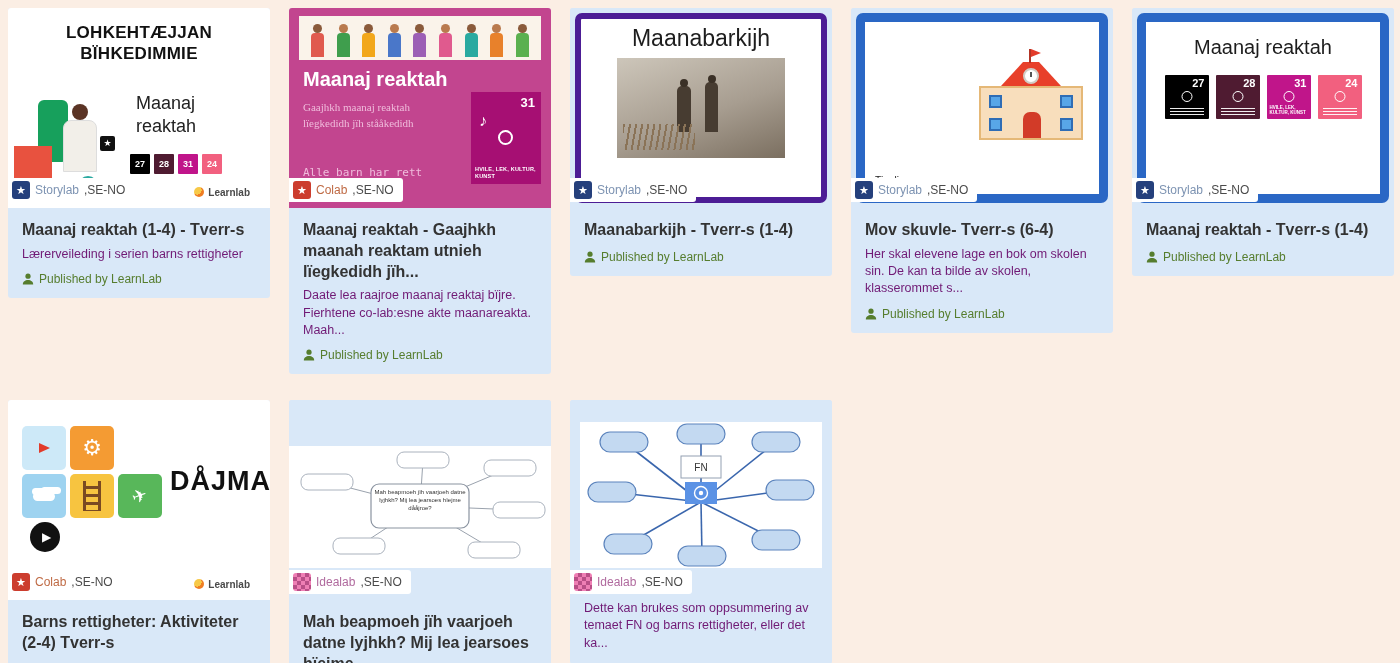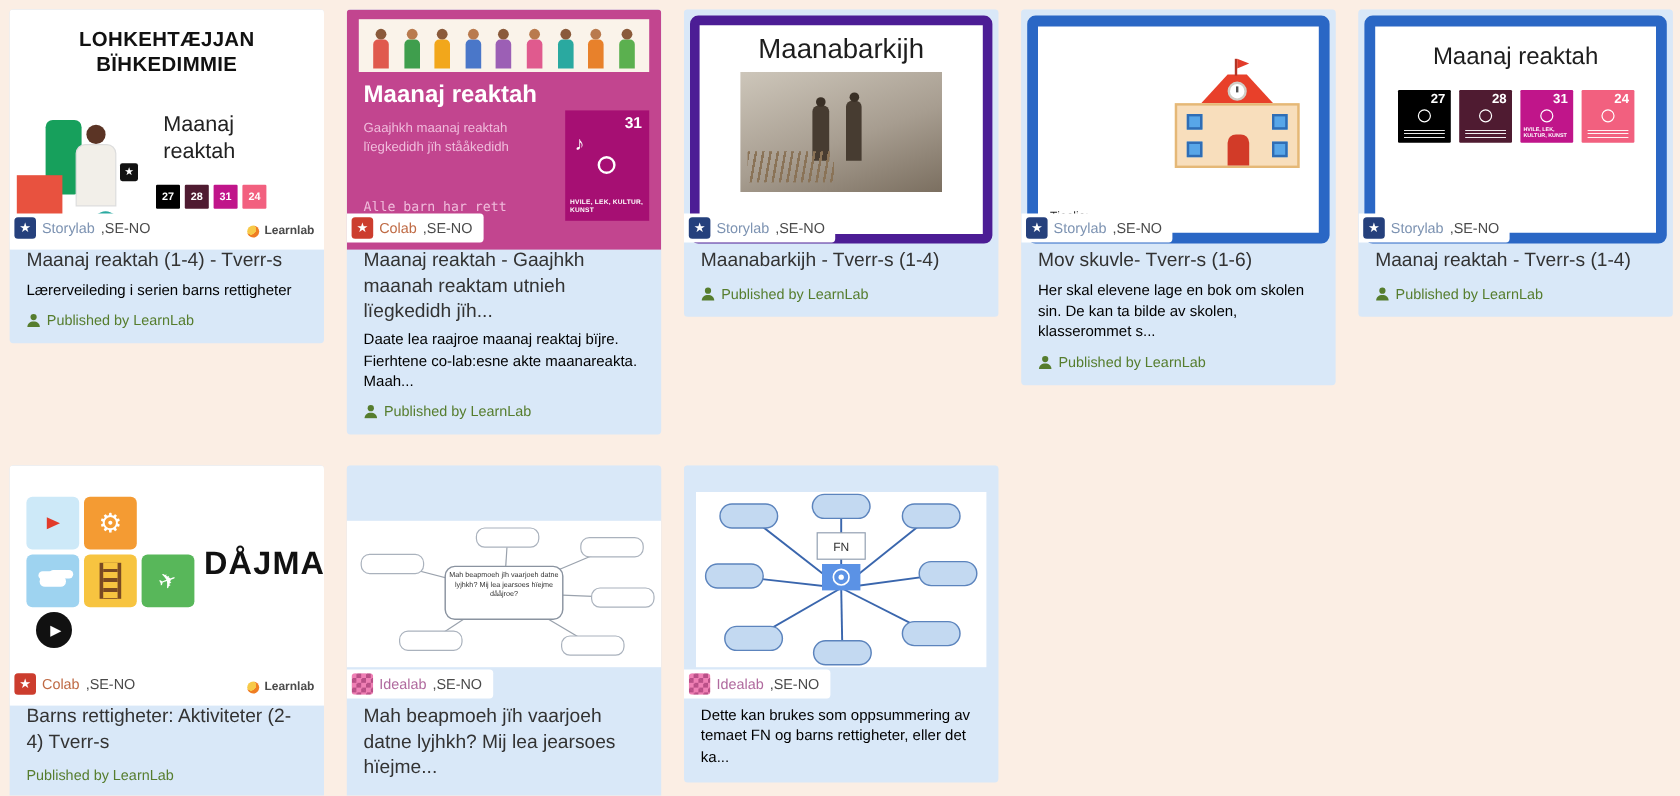--- a/index.html
+++ b/index.html
@@ -5,62 +5,62 @@
 *{box-sizing:border-box;margin:0;padding:0}
 html,body{width:1400px;height:663px;overflow:hidden}
 body{background:#fbeee4;font-family:"Liberation Sans",sans-serif;padding:8px}
 .grid{display:grid;grid-template-columns:repeat(5,262px);column-gap:19px;row-gap:26px;align-items:start}
 .card{background:#d9e8f8;border-radius:3px;overflow:hidden;padding-bottom:12px;cursor:pointer}
 .thumb{position:relative;height:200px;background:#fff;overflow:hidden}
 .badge{position:absolute;left:0;bottom:6px;display:flex;align-items:center;gap:5px;background:#fff;padding:3px 9px 3px 4px;border-radius:0 3px 3px 0;font-size:12px;z-index:5}
 .lab-icon{width:18px;height:18px;border-radius:3px;color:#fff;font-size:11px;line-height:18px;text-align:center;flex:none}
 .lab-icon.checker{background-image:linear-gradient(45deg,rgba(120,20,80,.45) 25%,transparent 25% 75%,rgba(120,20,80,.45) 75%),linear-gradient(45deg,rgba(120,20,80,.45) 25%,transparent 25% 75%,rgba(120,20,80,.45) 75%);background-size:8px 8px;background-position:0 0,4px 4px}
 .lab-locale{color:#4a4a4a}
-.title{font-size:16px;font-weight:400;color:#333;margin:0 14px 5px;line-height:1.3}
-.desc{font-size:12.5px;color:#000000;margin:0 14px;line-height:1.38}
+.title{font-size:16px;font-weight:700;color:#333;margin:12px 14px 5px;line-height:1.3}
+.desc{font-size:12.5px;color:#701a75;margin:0 14px;line-height:1.38}
 .desc:empty{display:none}
 .published{display:flex;align-items:center;gap:5px;color:#567d2e;font-size:12px;margin:9px 14px 0}
 .published svg{flex:none}
 
 .t1-h1{margin-top:14px;font-weight:700;font-size:17px;text-align:center;line-height:1.25;padding:0 30px;letter-spacing:.3px;color:#111}
 .t1-h2{position:absolute;left:128px;top:84px;width:82px;font-size:18px;line-height:1.25;color:#222}
 .t1 .shp{position:absolute}
 .t1-green{left:30px;top:92px;width:30px;height:62px;background:#17a05c;border-radius:6px}
 .t1-red{left:6px;top:138px;width:38px;height:44px;background:#e8523f}
 .t1-head{left:64px;top:96px;width:16px;height:16px;border-radius:50%;background:#5b3425}
 .t1-body{left:55px;top:112px;width:34px;height:52px;background:#f2efe9;border-radius:8px 8px 0 0;border:1px solid #ddd}
 .t1-star{left:92px;top:128px;width:15px;height:15px;background:#111;color:#fff;font-size:9px;line-height:15px;text-align:center;border-radius:2px}
 .t1-teal{left:70px;top:168px;width:20px;height:20px;border-radius:50%;background:#2aa9a0}
 .t1-sdg{position:absolute;left:122px;top:146px;display:flex;gap:4px}
 .sdg-mini{width:20px;height:20px;color:#fff;font-size:9px;font-weight:700;display:flex;align-items:center;justify-content:center;border-radius:1px}
 .s-green{background:#000000}.s-maroon{background:#4f1b31}.s-magenta{background:#c0158a}.s-pink{background:#f2607f}
-.ll-logo{position:absolute;right:8px;bottom:10px;display:flex;align-items:flex-end;gap:4px}
+.ll-logo{position:absolute;right:20px;bottom:10px;display:flex;align-items:flex-start;gap:4px}
 .ll-mark{width:10px;height:10px;border-radius:50%;background:radial-gradient(circle at 32% 32%,#f7c948 0 45%,#ef7d23 46%)}
 .ll-text{font-size:10px;font-weight:700;color:#4a4a4a}
 
 .t2{background:#c2458f}
 .t2-kids{position:absolute;left:10px;right:10px;top:8px;height:44px;background:#faf3ea;display:flex;justify-content:space-around;align-items:flex-end;padding:0 6px 3px}
 .kid{width:13px;height:24px;border-radius:4px 4px 0 0;position:relative}
 .kid::before{content:"";position:absolute;top:-9px;left:2px;width:9px;height:9px;border-radius:50%;background:#8a5a3b}
 .kid:nth-child(even)::before{background:#b97a4e}
 .kid:nth-child(1){background:#e05a4e}.kid:nth-child(2){background:#3f9e4d}.kid:nth-child(3){background:#f2a71b}
 .kid:nth-child(4){background:#4a77c9}.kid:nth-child(5){background:#9c5fb5}.kid:nth-child(6){background:#e05a8e}
 .kid:nth-child(7){background:#2aa9a0}.kid:nth-child(8){background:#e8812b}.kid:nth-child(9){background:#5bb04f}
 .t2-title{position:absolute;left:14px;top:60px;color:#fff;font-size:20px;font-weight:700}
-.t2-body{position:absolute;left:14px;top:92px;width:150px;font-family:Liberation Sans, sans-serif;font-size:11px;line-height:1.45;color:#f0bcdc}
+.t2-body{position:absolute;left:14px;top:92px;width:150px;font-family:Liberation Serif, serif;font-size:11px;line-height:1.45;color:#f0bcdc}
 .t2-tag{position:absolute;left:14px;top:158px;font-family:"DejaVu Sans Mono",monospace;font-size:11px;color:#f0bcdc}
 .t2-sdg{position:absolute;right:10px;top:84px;width:70px;height:92px;background:#a60f73;color:#fff}
 .t2-num{position:absolute;top:3px;right:6px;font-size:13px;font-weight:700}
 .t2-note{position:absolute;top:20px;left:8px;font-size:16px}
 .t2-fig{position:absolute;top:38px;left:27px;width:15px;height:15px;border:2px solid #fff;border-radius:50%}
 .t2-label{position:absolute;bottom:4px;left:4px;right:4px;font-size:5.5px;font-weight:700;line-height:1.3;letter-spacing:.2px}
 
 .framed{background:#d9e8f8}
 .frame-panel{position:absolute;inset:5px;background:#fff;border-radius:7px}
-.fr-orange{border:8px solid #4c1d95}
+.fr-orange{border:6px solid #4c1d95}
 .fr-blue{border:9px solid #2a67c5}
 
 .t3-title{margin-top:6px;text-align:center;font-size:23px;font-weight:500;color:#1d1d1d}
 .t3-photo{position:relative;width:168px;height:100px;margin:6px auto 0;background:linear-gradient(160deg,#cdc6ba 0%,#a79d90 55%,#7b6f60 100%)}
 .t3-photo .fig{position:absolute;background:#473c31;border-radius:5px 5px 0 0}
 .t3-photo .fig::before{content:"";position:absolute;top:-7px;left:3px;width:8px;height:8px;border-radius:50%;background:#3a3026}
 .f1{left:60px;top:28px;width:14px;height:46px}
 .f2{left:88px;top:24px;width:13px;height:50px;background:#5a4b3d}
 .t3-sticks{position:absolute;left:6px;bottom:8px;width:72px;height:26px;background:repeating-linear-gradient(100deg,#8a7357 0 2px,transparent 2px 6px)}
 
@@ -229,21 +229,21 @@
           </div>
         </div>
         <div class="t4-note">Tjaelie:</div>
       </div>
       <div class="badge">
         <span class="lab-icon" style="background: rgb(37, 64, 124);">★</span>
         <span class="lab-name" style="color: rgb(125, 147, 178);">Storylab</span>
         <span class="lab-locale">,SE-NO</span>
       </div>
     </div>
-    <h3 class="title">Mov skuvle- Tverr-s (1-6)</h3>
+    <h3 class="title">Mov skuvle- Tverr-s (6-4)</h3>
     <p class="desc">Her skal elevene lage en bok om skolen sin. De kan ta bilde av skolen, klasserommet s...</p>
     <div class="published">
       <svg viewBox="0 0 12 12" width="12" height="12">
           <circle cx="6" cy="3.2" r="2.6" fill="currentColor"></circle>
           <path d="M0.8 11.5c0-3 2.3-4.6 5.2-4.6s5.2 1.6 5.2 4.6z" fill="currentColor"></path>
         </svg>
       <span>Published by LearnLab</span>
     </div>
   </article>
 

